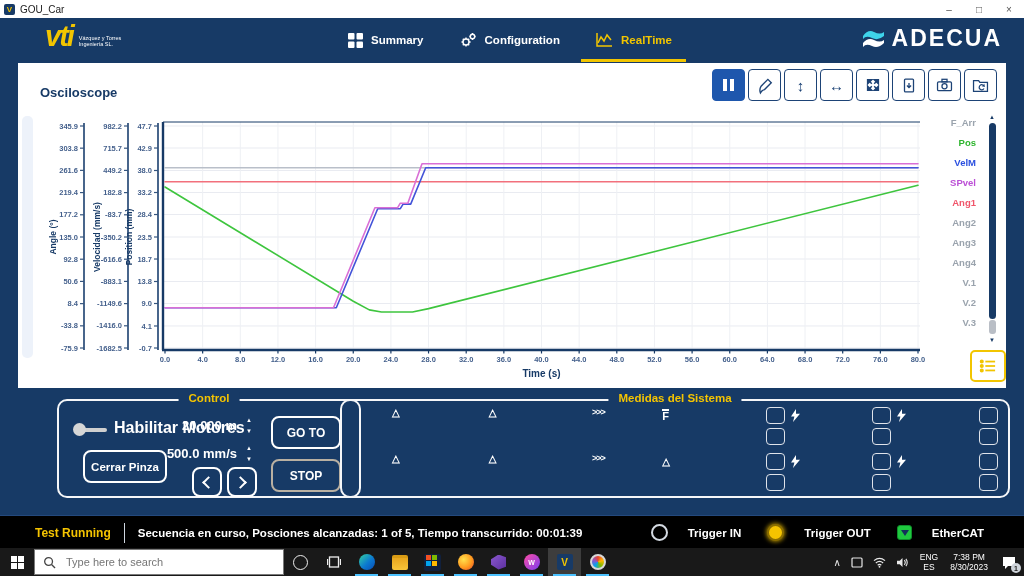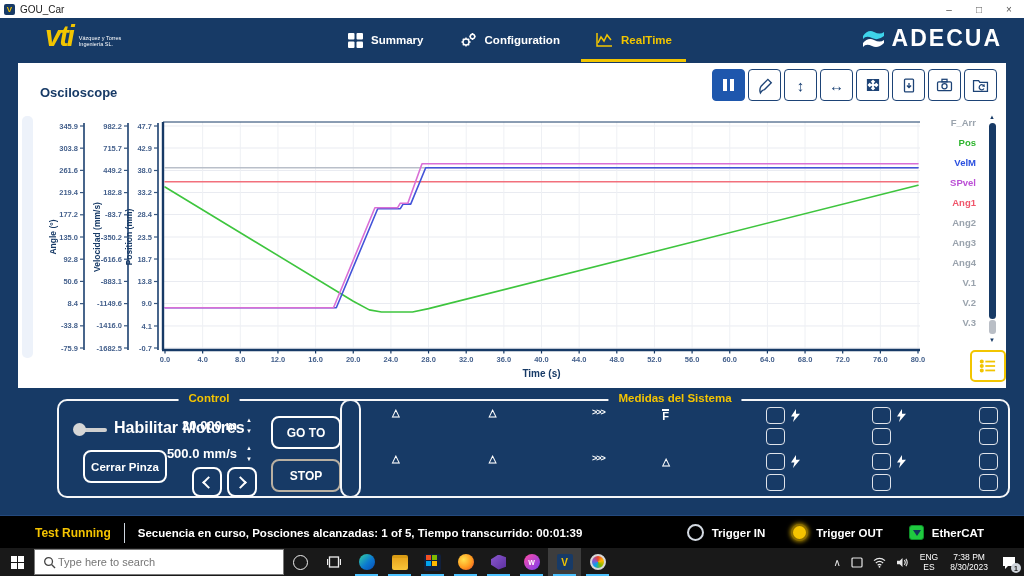--- a/index.html
+++ b/index.html
@@ -92,35 +92,35 @@
   .mi-force{border-top:2px solid #fff;line-height:11px;font-size:11px;}
   .sq{width:17px;height:15px;border:1.5px solid #dfe3ea;border-radius:4px;color:#fff;font-size:9px;
     font-weight:bold;display:flex;align-items:center;justify-content:center;background:transparent;}
   
   .statusbar{position:absolute;left:0;top:515px;width:1024px;height:33px;background:#000000;
     border-top:1px solid #24497d;display:flex;align-items:center;}
   .st-state{margin-left:35px;color:#F5C400;font-size:12px;font-weight:bold;}
   .st-div{width:1px;height:20px;background:#cfd6e0;margin:0 13px;}
   .st-msg{color:#fff;font-size:11.5px;font-weight:bold;}
   .inds{margin-left:auto;margin-right:40px;display:flex;gap:26px;align-items:center;}
-  .ind{display:flex;align-items:center;gap:8px;color:#fff;font-size:11.5px;font-weight:bold;}
+  .ind{display:flex;align-items:center;gap:20px;color:#fff;font-size:11.5px;font-weight:bold;}
   .ind-ic{width:13px;height:13px;border-radius:50%;}
   .ic-empty{border:2px solid #d4dae2;background:transparent;}
   .ic-yellow{background:#F5C400;border:2px solid #8a6d00;box-shadow:0 0 4px 1px rgba(245,196,0,.7);}
   .ic-green{border-radius:3px;background:#1FC93F;border:1px solid #0e8f2a;position:relative;}
   .ic-green:after{content:"";position:absolute;left:3px;top:4px;width:0;height:0;
     border-left:4px solid transparent;border-right:4px solid transparent;border-top:6px solid #14325a;}
   .ic-white{background:#fff;border:2px solid #e8c9d2;box-shadow:0 0 0 1px #fbeef1;}
   
   .taskbar{position:absolute;left:0;top:548px;width:1024px;height:28px;background:#191919;
     display:flex;align-items:center;}
   .start{width:34px;height:100%;display:flex;align-items:center;justify-content:center;}
   .win{display:grid;grid-template-columns:6px 6px;grid-template-rows:6px 6px;gap:1px;}
   .win i{background:#fff;display:block;}
-  .search{width:250px;height:26px;background:#fff;border:1px solid #7a7a7a;display:flex;align-items:center;gap:0;padding:0 8px;box-sizing:border-box;}
+  .search{width:250px;height:26px;background:#fff;border:1px solid #7a7a7a;display:flex;align-items:center;gap:8px;padding:0 8px;box-sizing:border-box;}
   .search input{border:none;outline:none;font-size:11px;color:#333;width:180px;font-family:"Liberation Sans",sans-serif;background:transparent;}
   .tb-apps{display:flex;align-items:center;height:100%;}
   .app{position:relative;width:33px;height:100%;display:flex;align-items:center;justify-content:center;}
   .app.running:after{content:"";position:absolute;bottom:0;left:5px;right:5px;height:2px;background:#4cc2ff;}
   .app.active-app{background:#3d3d3d;}
   .circle16{width:16px;height:16px;border-radius:50%;}
   .tray{margin-left:auto;display:flex;align-items:center;height:100%;}
   .tray-ic{color:#e8e8e8;font-size:10px;margin:0 5px;}
   .tray-txt{color:#fff;font-size:8.5px;line-height:10px;text-align:center;margin:0 6px;}
   .notif{position:relative;width:30px;height:100%;display:flex;align-items:center;justify-content:center;}

